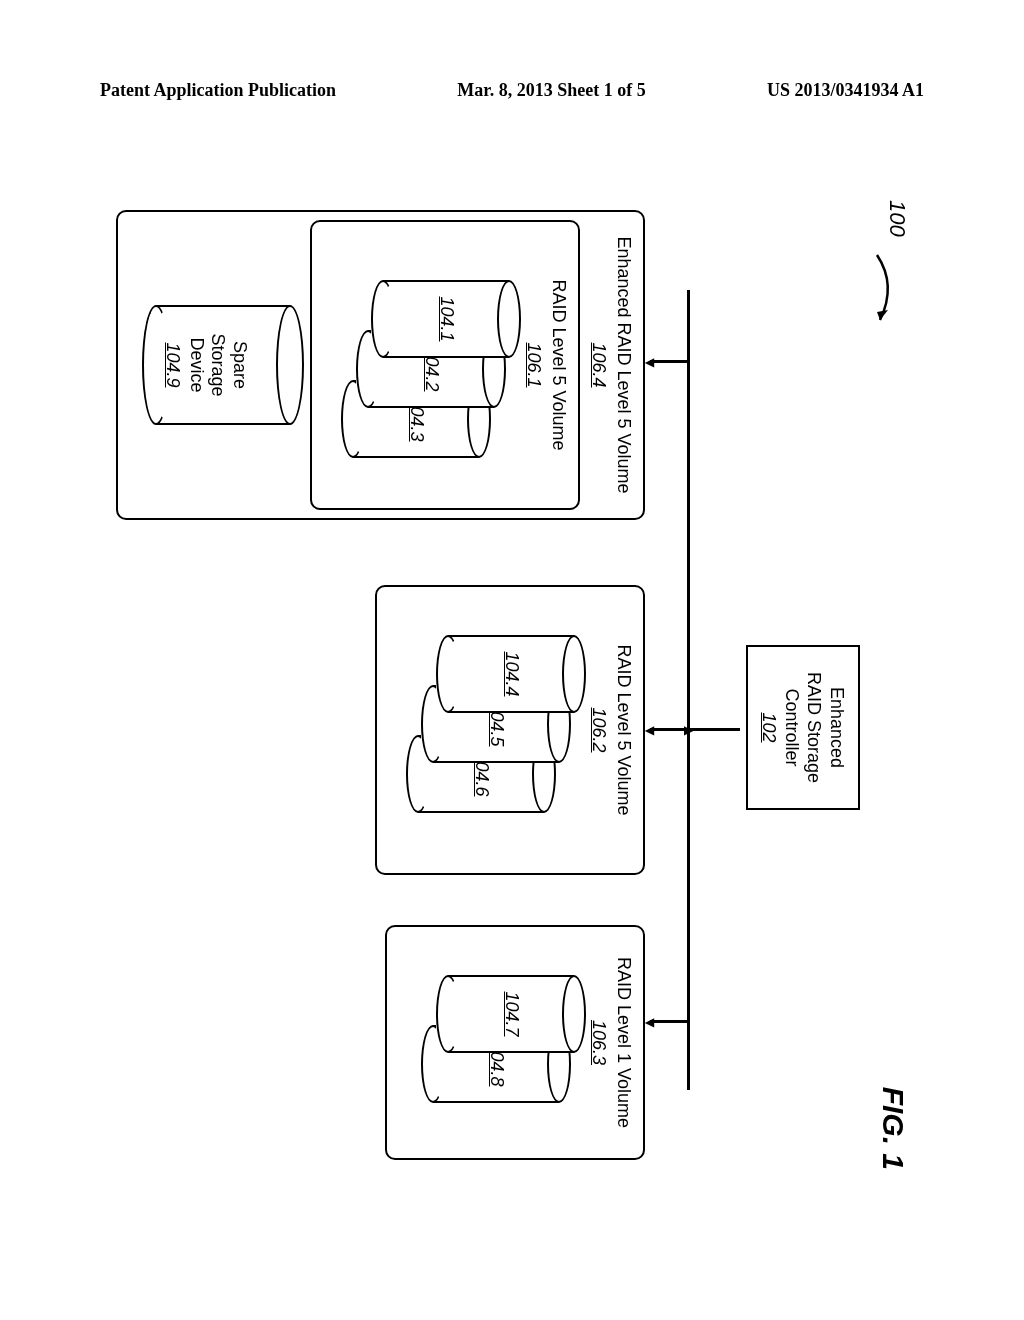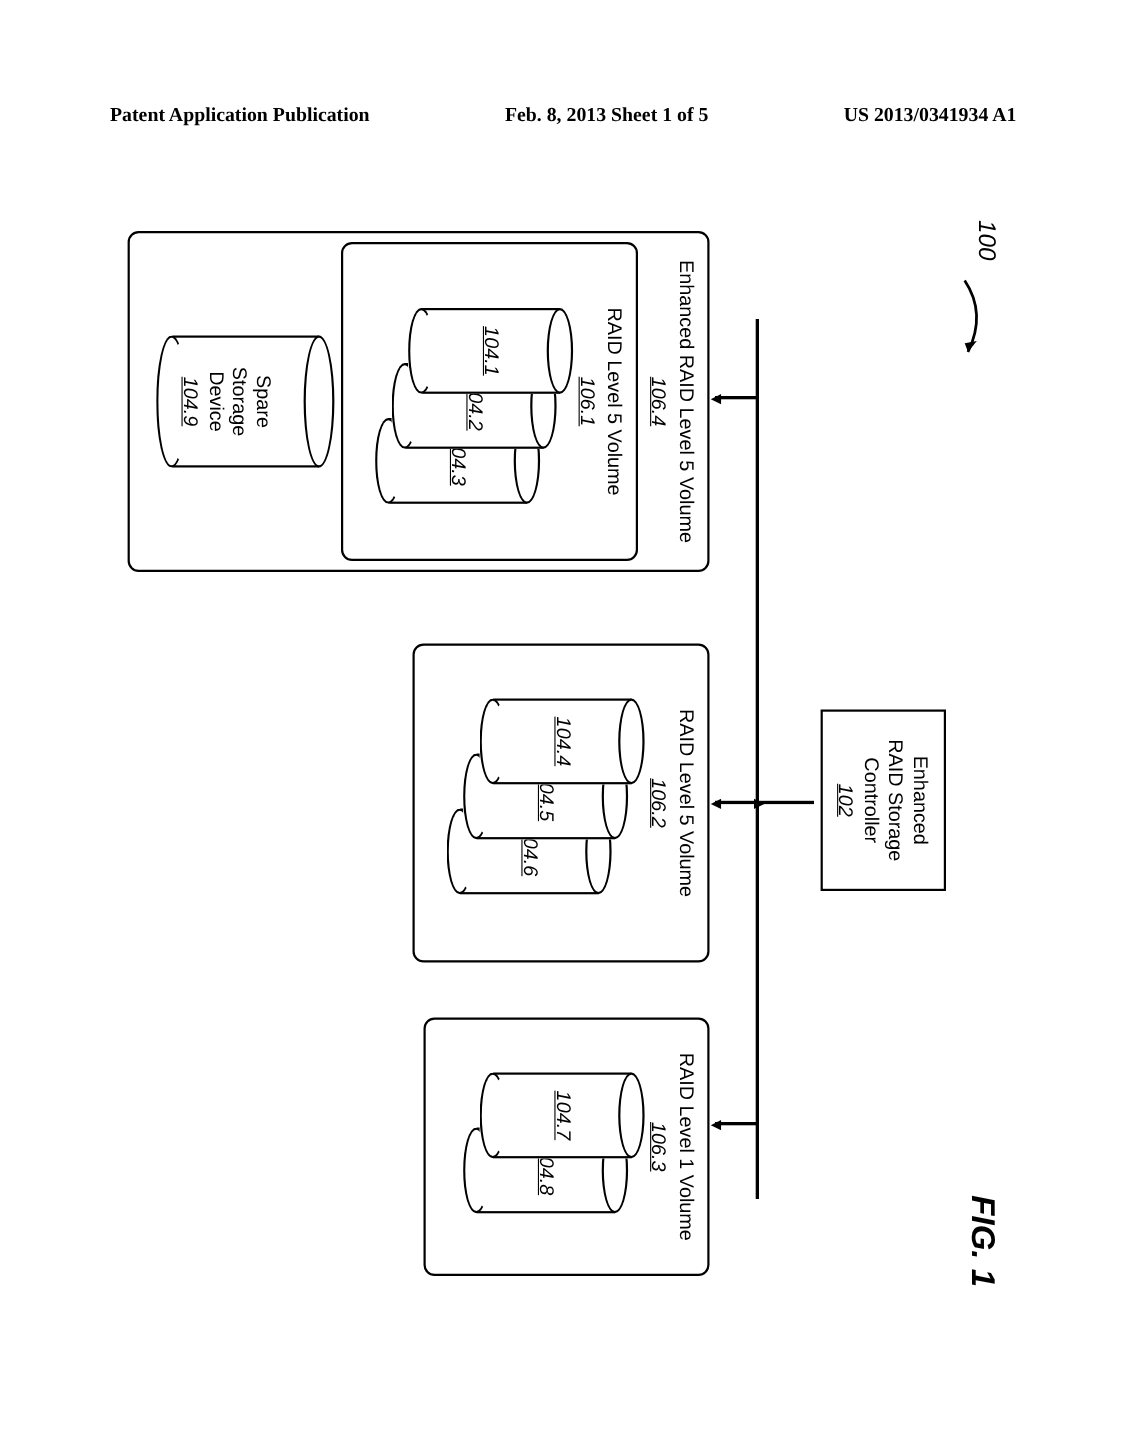--- a/index.html
+++ b/index.html
@@ -13,21 +13,20 @@
   }
   .header {
     position: absolute;
     top: 80px;
     left: 100px;
     right: 100px;
     display: flex;
     justify-content: space-between;
     font-size: 18px;
     font-weight: bold;
-    margin-top: 14px;
   }
   .figure-area {
     position: absolute;
     top: 190px;
     left: 100px;
     width: 820px;
     height: 1000px;
     transform: rotate(90deg);
     transform-origin: center center;
   }
@@ -256,21 +255,21 @@
   .ref-inline {
     text-decoration: underline;
     font-style: italic;
   }
 </style>
 </head>
 <body>
 
 <div class="header">
   <span>Patent Application Publication</span>
-  <span>Feb. 8, 2013  Sheet 1 of 5</span>
+  <span>Mar. 8, 2013  Sheet 1 of 5</span>
   <span>US 2013/0341934 A1</span>
 </div>
 
 <div class="figure-area">
   <div class="figure-inner">
 
     <div class="ref-num">100</div>
     <svg class="ref-arrow" width="80" height="40">
       <path d="M5 25 Q 35 5 70 22" stroke="#000" stroke-width="2.5" fill="none"></path>
       <polygon points="70,22 60,14 62,25" fill="#000"></polygon>

